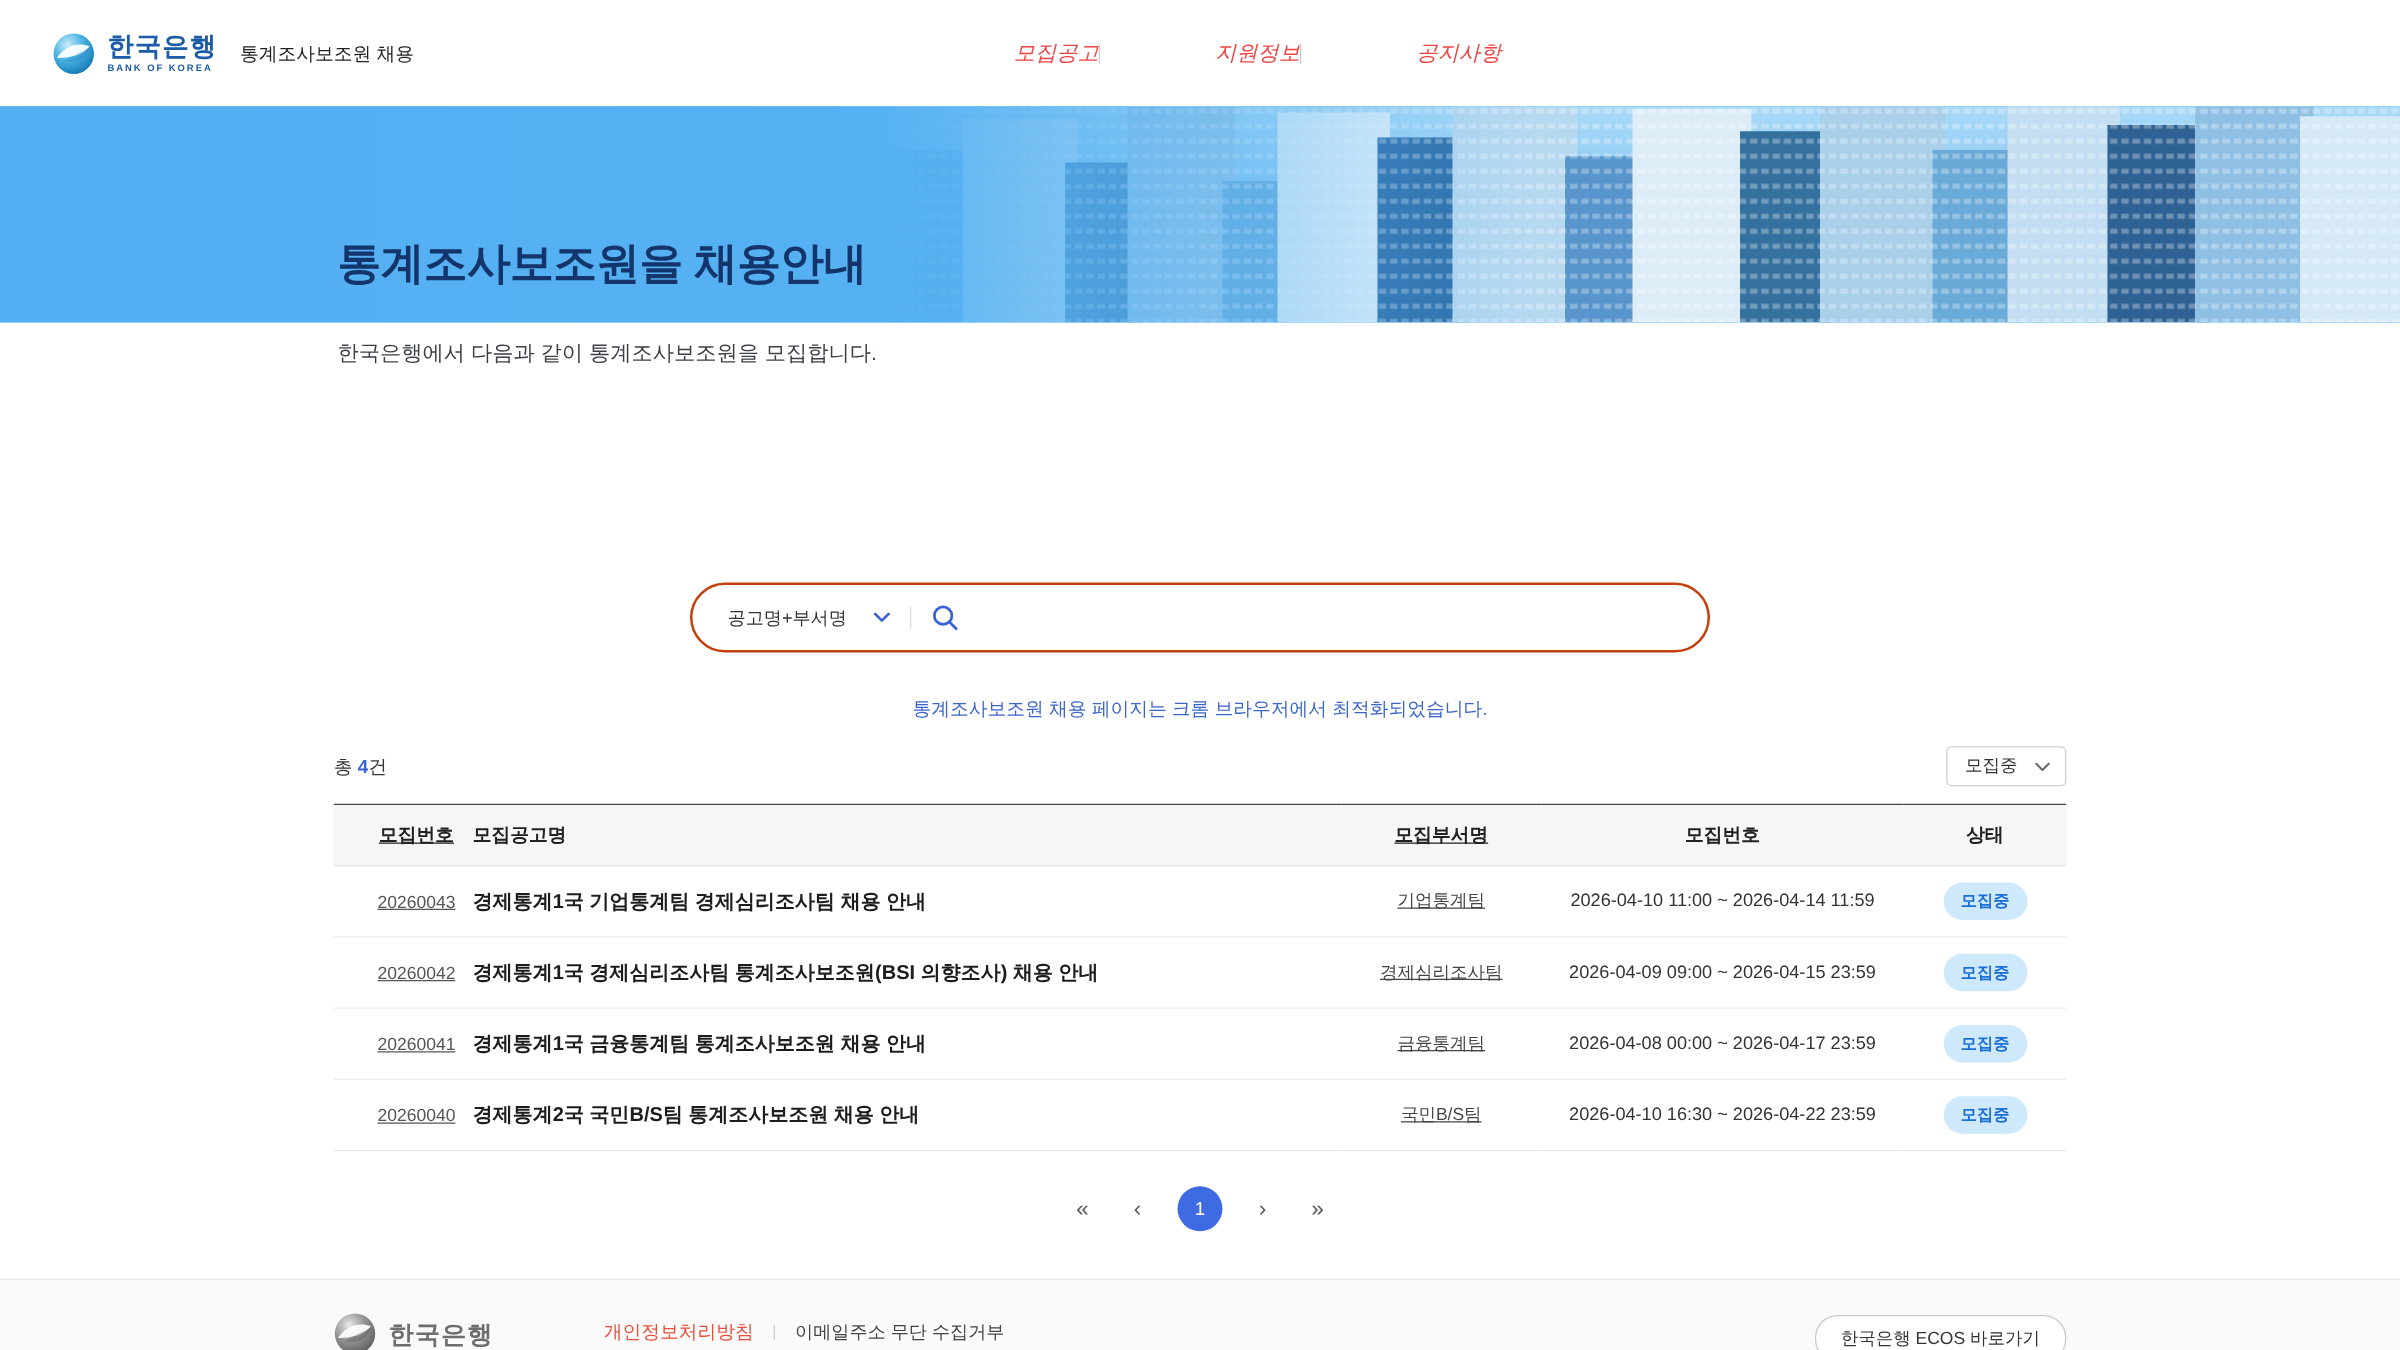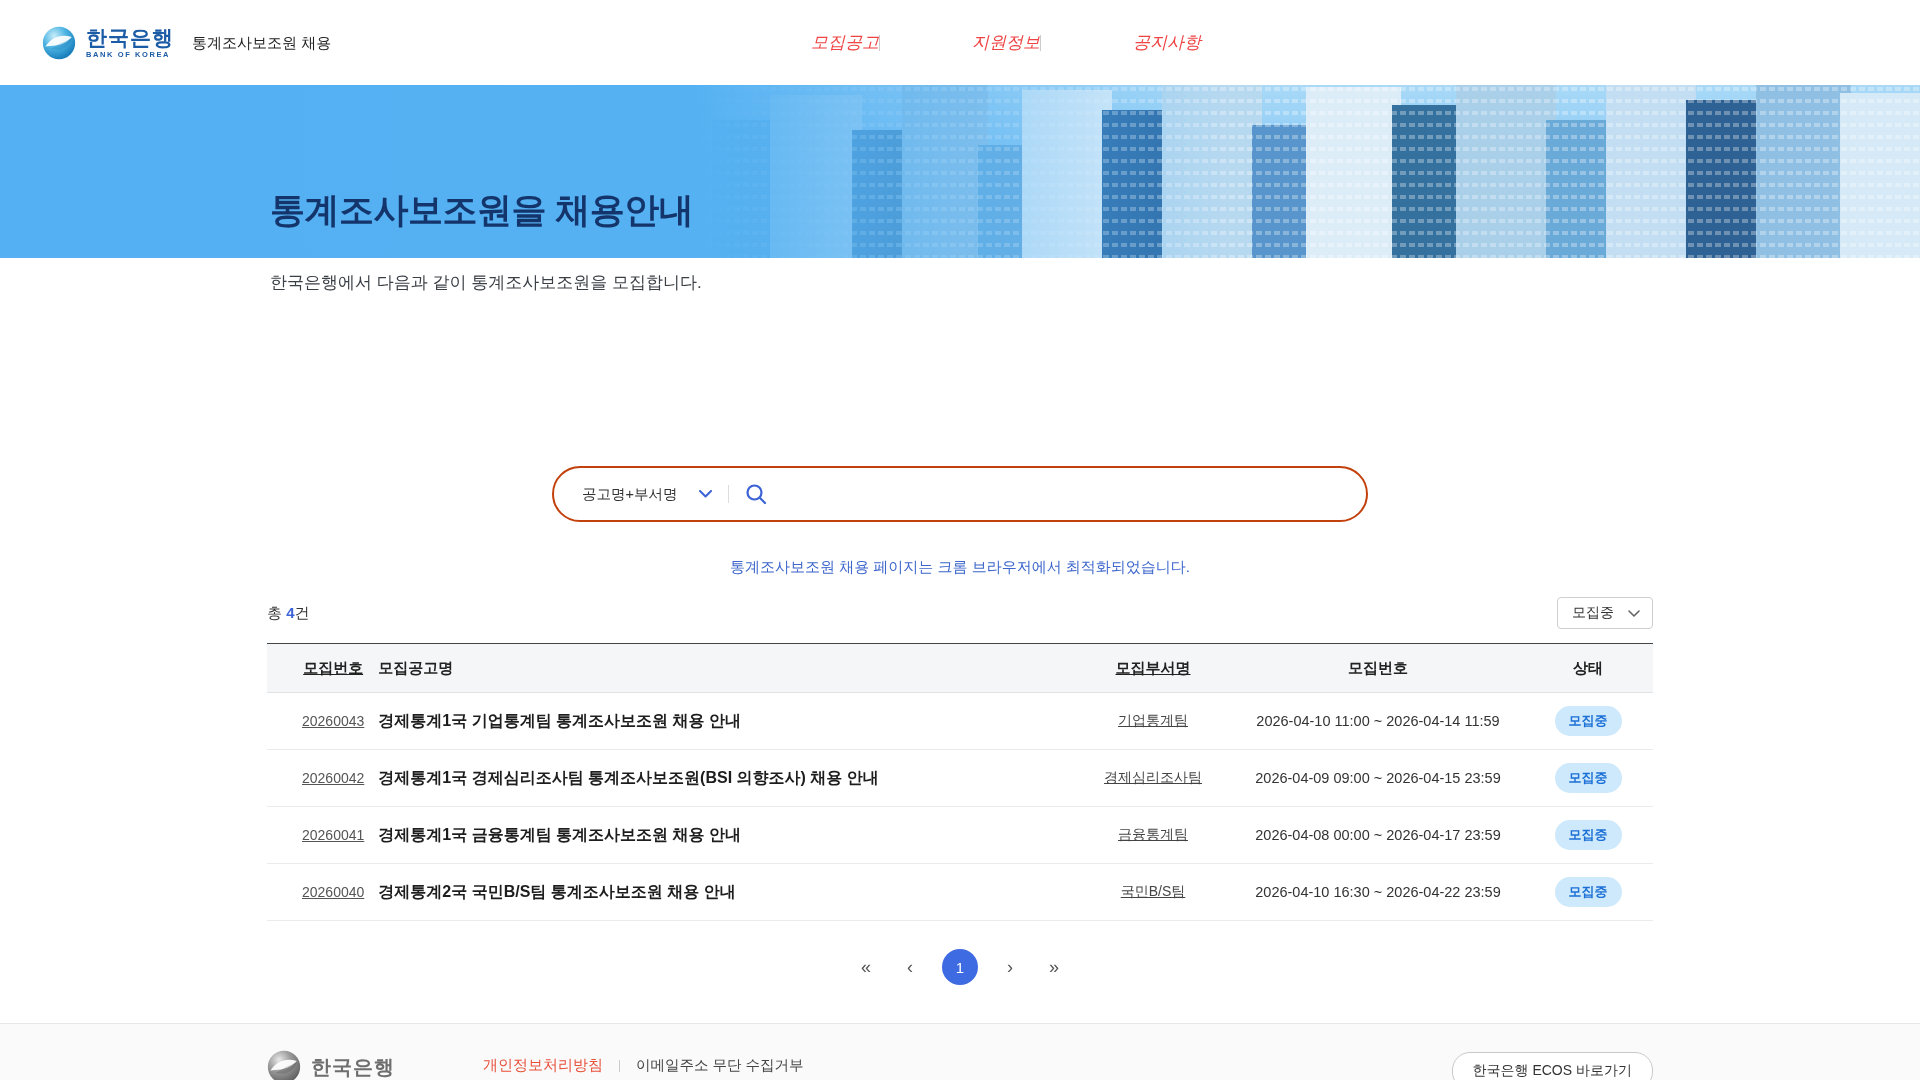--- a/index.html
+++ b/index.html
@@ -196,21 +196,21 @@
         <th class="col-no">모집번호</th>
         <th class="col-title">모집공고명</th>
         <th class="col-dept">모집부서명</th>
         <th class="col-period">모집번호</th>
         <th class="col-status">상태</th>
       </tr>
     </thead>
     <tbody>
       <tr>
         <td class="col-no">20260043</td>
-        <td class="col-title">경제통계1국 기업통계팀 통계조사보조원 채용 안내</td>
+        <td class="col-title">경제통계1국 기업통계팀 경제심리조사팀 채용 안내</td>
         <td class="col-dept">기업통계팀</td>
         <td class="col-period">2026-04-10 11:00 ~ 2026-04-14 11:59</td>
         <td class="col-status"><span class="badge">모집중</span></td>
       </tr>
       <tr>
         <td class="col-no">20260042</td>
         <td class="col-title">경제통계1국 경제심리조사팀 통계조사보조원(BSI 의향조사) 채용 안내</td>
         <td class="col-dept">경제심리조사팀</td>
         <td class="col-period">2026-04-09 09:00 ~ 2026-04-15 23:59</td>
         <td class="col-status"><span class="badge">모집중</span></td>

